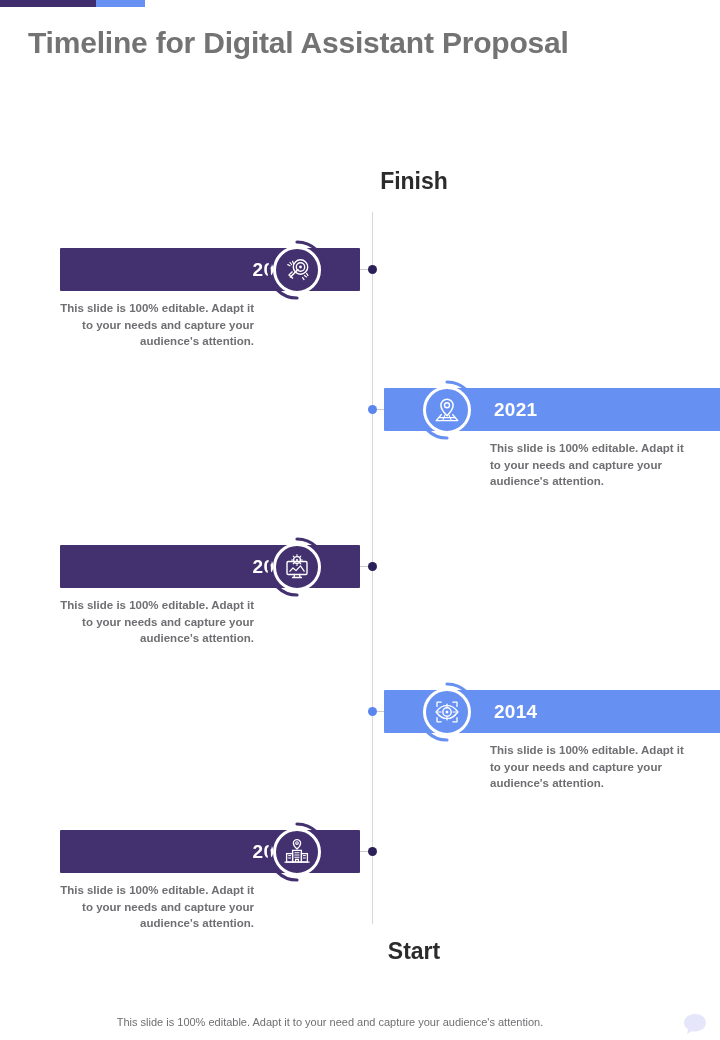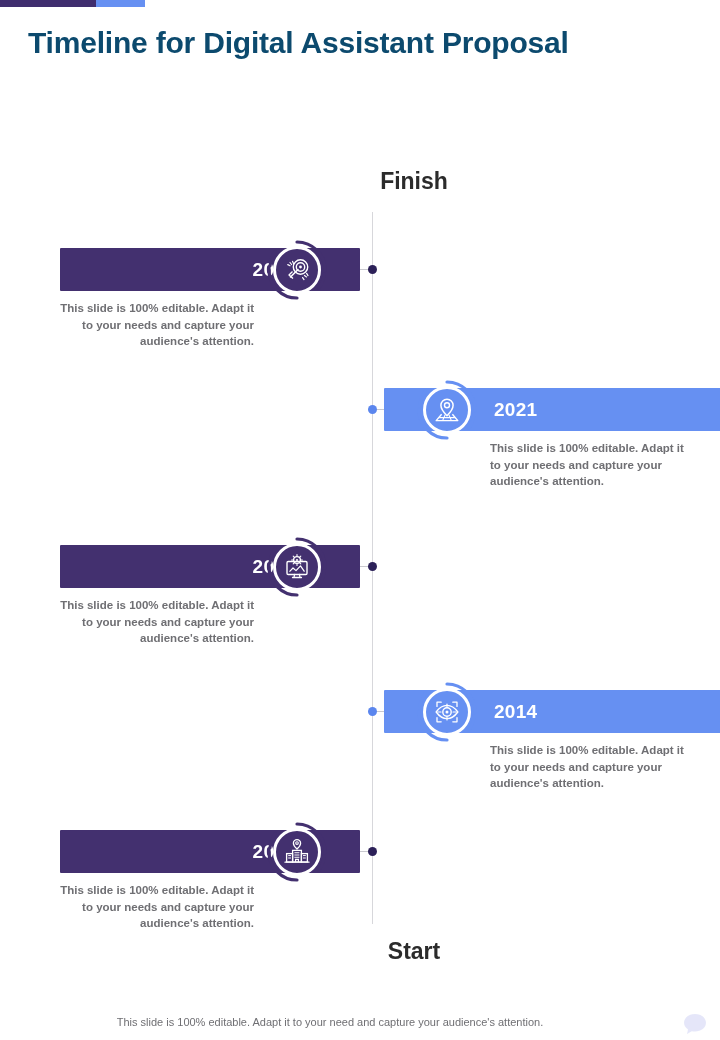--- a/index.html
+++ b/index.html
@@ -26,21 +26,21 @@
   .accent-dark { width: 96px; height: 7px; background: #3f2d6e; }
   .accent-blue { width: 49px; height: 7px; background: #6690f2; }
 
   
   .page-title {
     position: absolute;
     top: 26px;
     left: 28px;
     font-size: 30px;
     font-weight: bold;
-    color: #0c4a6e;
+    color: #737373;
     letter-spacing: -0.2px;
     white-space: nowrap;
   }
 
   
   .timeline {
     position: absolute;
     top: 160px;
     left: 12px;
     width: 720px;

